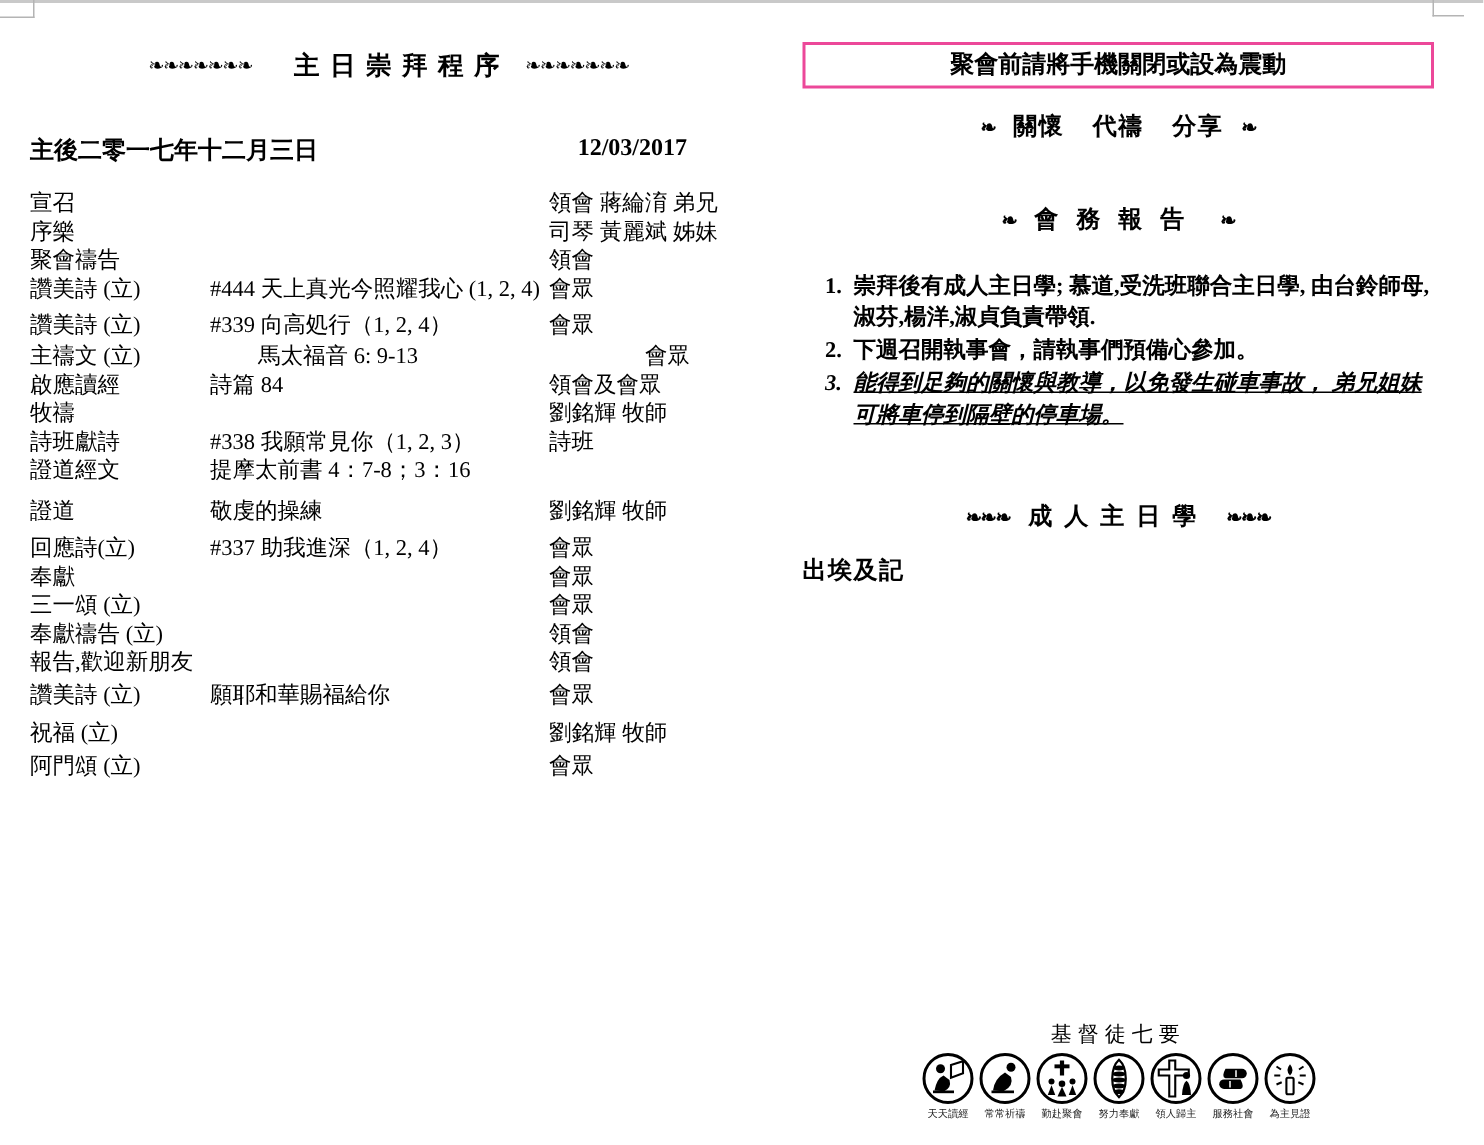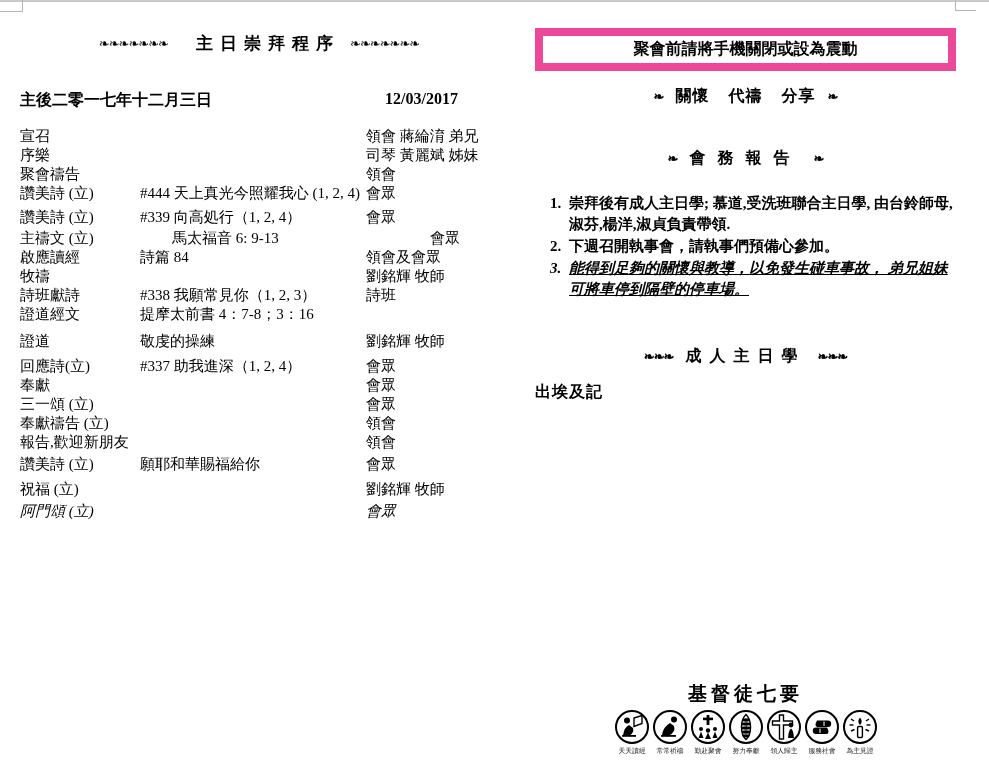--- a/index.html
+++ b/index.html
@@ -26,43 +26,43 @@
   .prow { display:flex; font-size:15px; line-height:19px; }
   .prow .c1 { width:120px; flex:none; }
   .prow .c2 { width:226px; flex:none; }
   .prow .c3 { flex:1; }
   .prow:nth-child(5)  { margin-top:5px; }
   .prow:nth-child(6)  { margin-top:2px;gap:32px; }
   .prow:nth-child(11) { margin-top:8px; }
   .prow:nth-child(12) { margin-top:6px; }
   .prow:nth-child(17) { margin-top:3px; }
   .prow:nth-child(18) { margin-top:6px; }
-  .prow:nth-child(19) { margin-top:3px;font-style:italic; }
+  .prow:nth-child(19) { margin-top:3px; }
 
   
   .right-page { position:absolute; left:535px; top:25px; width:421px; height:738px; font-weight:bold; }
-  .notice-box { margin-top:3px; border:8px solid #ec4899; text-align:center;
+  .notice-box { margin-top:3px; border:2px solid #ec4899; text-align:center;
                 font-size:16px; padding:3px 2px; }
   .sec-head { display:flex; align-items:center; justify-content:center; gap:12px; font-size:16px; }
   .sec-head.care { margin-top:15px; }
   .sec-head .t { letter-spacing:1px; word-spacing:14px; }
   .sec-head.affairs { margin-top:41px; }
   .sec-head.affairs .t { letter-spacing:12px; }
   .sec-head.school { margin-top:46px; }
   .sec-head.school .t { letter-spacing:8px; }
   ol.nlist { margin-top:12px; padding-left:30px; font-size:15px; line-height:21px; }
   ol.nlist li { padding-left:4px; }
   ol.affairs-list { margin-top:24px; }
   ol.affairs-list li { margin-bottom:1px; }
   li.em { font-style:italic; }
   li.em .li-text { text-decoration:underline; }
   .topic { text-align:left; font-size:16px; margin-top:15px; letter-spacing:1px; }
 
   .footer7 { position:absolute; left:0; top:656px; width:100%; text-align:center; }
-  .f7-title { font-size:19px; font-weight:bold; letter-spacing:4px; }
+  .f7-title { font-size:14px; font-weight:normal; letter-spacing:4px; }
   .f7-icons { display:flex; justify-content:center; gap:1px; margin-top:2px; }
   .f7-item { width:37px; display:flex; flex-direction:column; align-items:center; }
   .f7-item svg { display:block; }
   .f7-label { font-size:8px; font-weight:normal; color:#222; white-space:nowrap;
               transform:scale(0.85); transform-origin:center top; margin-top:1px;
               font-family:"Liberation Sans","DejaVu Sans",sans-serif; }
 </style>
 </head>
 <body>
 

